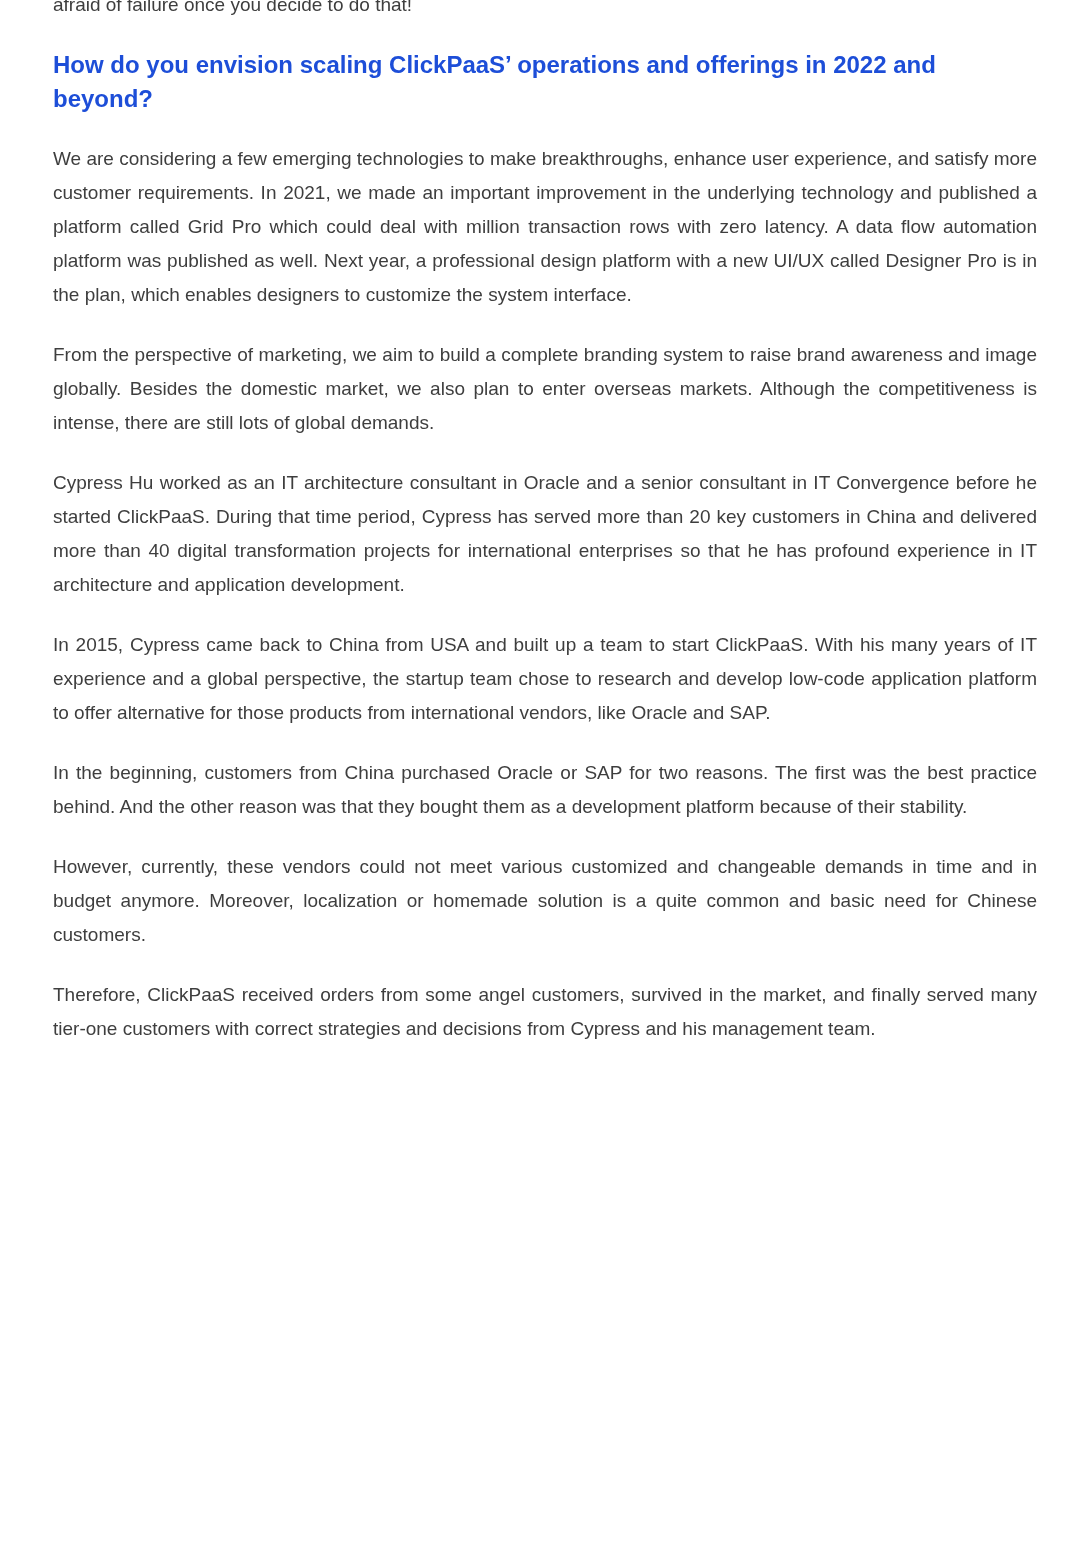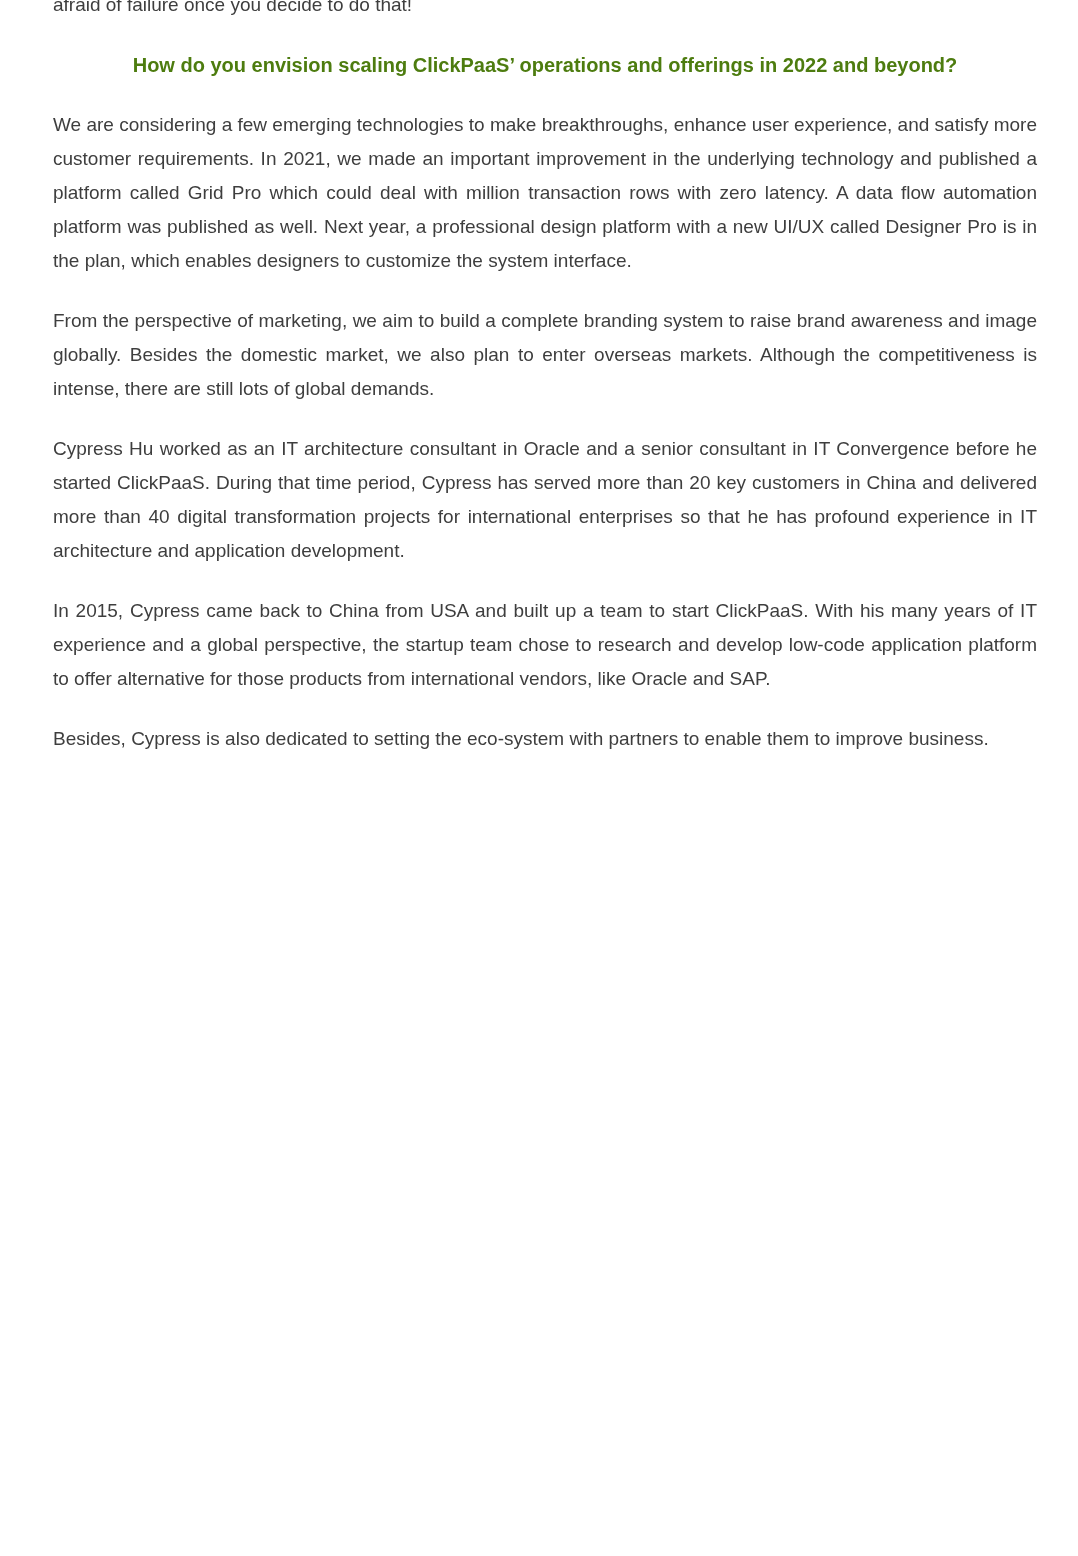--- a/index.html
+++ b/index.html
@@ -18,26 +18,26 @@
     color: #3e3e3e;
   }
   .article p {
     font-size: 19px;
     line-height: 34px;
     margin: 26px 0;
     text-align: justify;
     color: #3e3e3e;
   }
   .article h2 {
-    font-size: 20px;
+    font-size: 24px;
     line-height: 34px;
     margin: 26px 0;
     font-weight: 700;
-    color: #4d7c0f;
-    text-align: center;
+    color: #1d4ed8;
+    text-align: left;
   }
   .article p.clipped-top {
     margin-top: -12px;
   }
 </style>
 </head>
 <body>
 
 <article class="article">
   <p class="clipped-top">afraid of failure once you decide to do that!</p>
@@ -48,17 +48,19 @@
 
   <p>We are considering a few emerging technologies to make breakthroughs, enhance user experience, and satisfy more customer requirements. In 2021, we made an important improvement in the underlying technology and published a platform called Grid Pro which could deal with million transaction rows with zero latency. A data flow automation platform was published as well. Next year, a professional design platform with a new UI/UX called Designer Pro is in the plan, which enables designers to customize the system interface.</p>
 
   <p>From the perspective of marketing, we aim to build a complete branding system to raise brand awareness and image globally. Besides the domestic market, we also plan to enter overseas markets. Although the competitiveness is intense, there are still lots of global demands.</p>
 
 
   <p>Cypress Hu worked as an IT architecture consultant in Oracle and a senior consultant in IT Convergence before he started ClickPaaS. During that time period, Cypress has served more than 20 key customers in China and delivered more than 40 digital transformation projects for international enterprises so that he has profound experience in IT architecture and application development.</p>
 
   <p>In 2015, Cypress came back to China from USA and built up a team to start ClickPaaS. With his many years of IT experience and a global perspective, the startup team chose to research and develop low-code application platform to offer alternative for those products from international vendors, like Oracle and SAP.</p>
 
+  <p>In the beginning, customers from China purchased Oracle or SAP for two reasons. The first was the best practice behind. And the other reason was that they bought them as a development platform because of their stability.</p>
 
+  <p>However, currently, these vendors could not meet various customized and changeable demands in time and in budget anymore. Moreover, localization or homemade solution is a quite common and basic need for Chinese customers.</p>
 
+  <p>Therefore, ClickPaaS received orders from some angel customers, survived in the market, and finally served many tier-one customers with correct strategies and decisions from Cypress and his management team.</p>
 
-  <p>Besides, Cypress is also dedicated to setting the eco-system with partners to enable them to improve business.</p>
 </article>
 
 </body></html>

